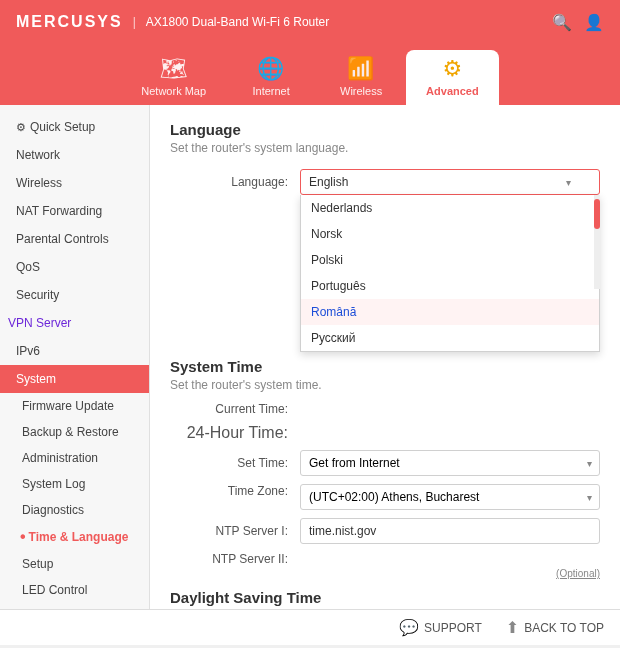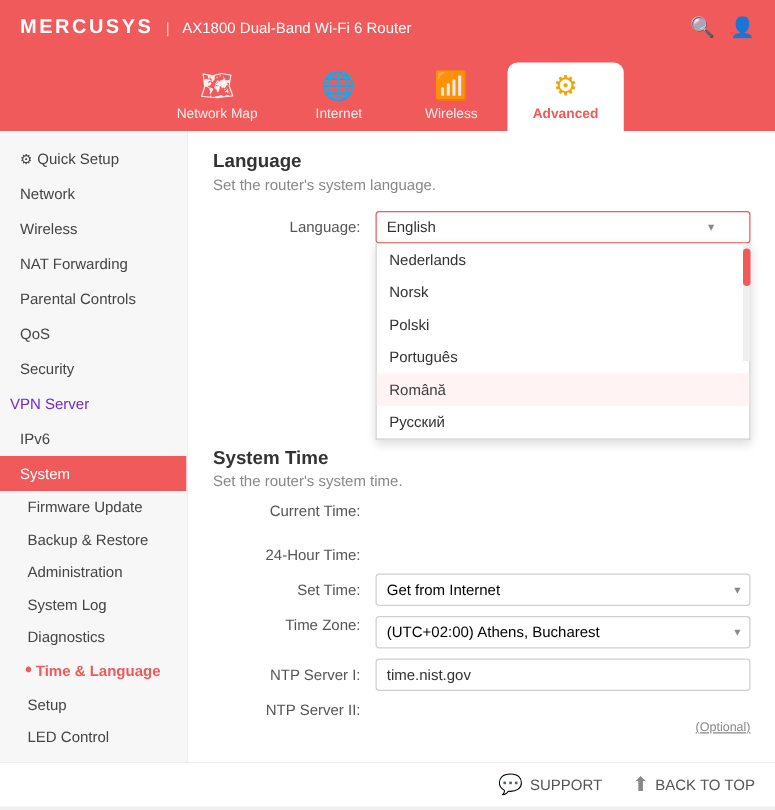--- a/index.html
+++ b/index.html
@@ -88,21 +88,21 @@
             </div>
             <div style="padding:6px 10px;font-size:12px;color:#333;cursor:pointer;">
               <span>Norsk</span>
             </div>
             <div style="padding:6px 10px;font-size:12px;color:#333;cursor:pointer;">
               <span>Polski</span>
             </div>
             <div style="padding:6px 10px;font-size:12px;color:#333;cursor:pointer;">
               <span>Português</span>
             </div>
-            <div style="padding:6px 10px;font-size:12px;color:#404040;cursor:pointer;background:#fff3f3;">
+            <div style="padding:6px 10px;font-size:12px;color:#1d4ed8;cursor:pointer;background:#fff3f3;">
               <span>Română</span>
             </div>
             <div style="padding:6px 10px;font-size:12px;color:#333;cursor:pointer;">
               <span>Русский</span>
             </div>
           </div>
 
           <div style="position:absolute;right:0;top:100%;width:6px;height:94px;background:#eee;z-index:101;">
             <div style="background:#f05a5a;width:6px;height:30px;border-radius:3px;margin-top:4px;"></div>
           </div>
@@ -115,21 +115,21 @@
     <div>
       <div style="font-size:15px;font-weight:bold;color:#333;margin-bottom:3px;">System Time</div>
       <div style="font-size:12px;color:#888;margin-bottom:10px;">Set the router's system time.</div>
 
       <div style="display:flex;align-items:center;margin-bottom:8px;">
         <div style="width:130px;text-align:right;padding-right:12px;color:#555;font-size:12px;flex-shrink:0;">Current Time:</div>
         <div style="flex:1;"></div>
       </div>
 
       <div style="display:flex;align-items:center;margin-bottom:8px;">
-        <div style="width:130px;text-align:right;padding-right:12px;color:#555;font-size:12px;flex-shrink:0;margin-top:13px;">24-Hour Time:</div>
+        <div style="width:130px;text-align:right;padding-right:12px;color:#555;font-size:16px;flex-shrink:0;">24-Hour Time:</div>
         <div style="flex:1;"></div>
       </div>
 
       <div style="display:flex;align-items:center;margin-bottom:8px;">
         <div style="width:130px;text-align:right;padding-right:12px;color:#555;font-size:12px;flex-shrink:0;">Set Time:</div>
         <div style="flex:1;position:relative;">
           <select style="width:100%;border:1px solid #d0d0d0;border-radius:3px;padding:5px 28px 5px 8px;font-size:12px;appearance:none;background:white;">
             <option value="Get from Internet">Get from Internet</option>
           </select>
           <span style="position:absolute;right:8px;top:50%;transform:translateY(-50%);font-size:10px;color:#888;pointer-events:none;">▾</span>
@@ -153,20 +153,24 @@
         </div>
       </div>
 
       <div style="display:flex;align-items:center;margin-bottom:2px;">
         <div style="width:130px;text-align:right;padding-right:12px;color:#555;font-size:12px;flex-shrink:0;">NTP Server II:</div>
       </div>
 
       <div style="text-align:right;font-size:10px;color:#888;margin-bottom:10px;text-decoration:underline;">(Optional)</div>
     </div>
 
+    <div>
+      <div style="font-size:15px;font-weight:bold;color:#333;margin-bottom:3px;">Daylight Saving Time</div>
+
+    </div>
 
   </div>
 </div>
 
 <div style="background:white;border-top:1px solid #ddd;height:36px;display:flex;align-items:center;justify-content:flex-end;padding:0 16px;gap:24px;">
   <div style="display:flex;align-items:center;gap:5px;font-size:12px;color:#555;cursor:pointer;">
     <span style="font-size:16px;color:#888;">💬</span>
     <span>SUPPORT</span>
   </div>
   <div style="display:flex;align-items:center;gap:5px;font-size:12px;color:#555;cursor:pointer;">

